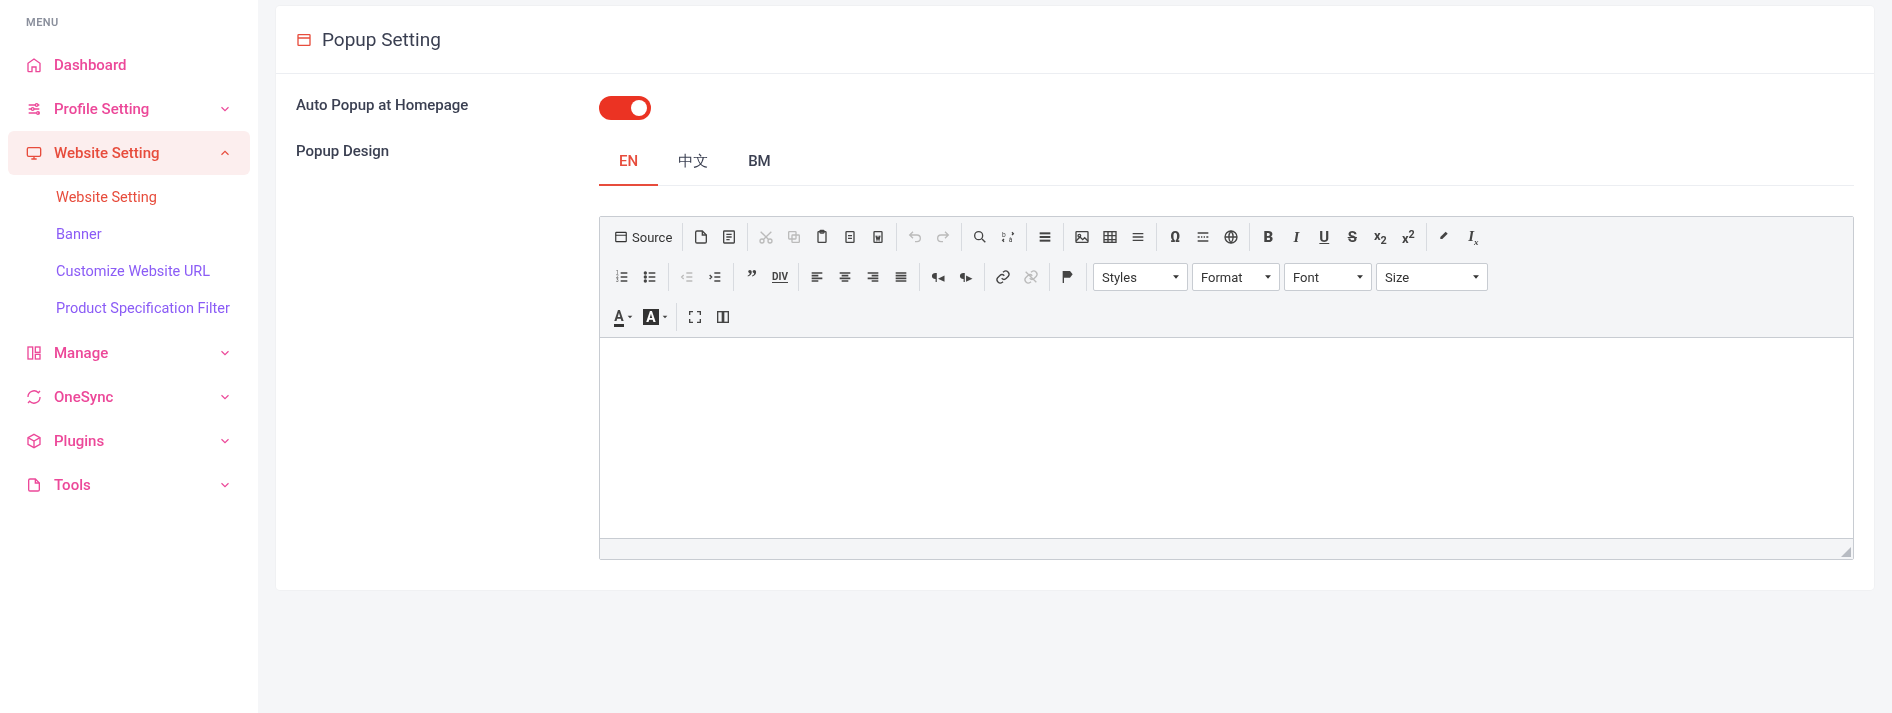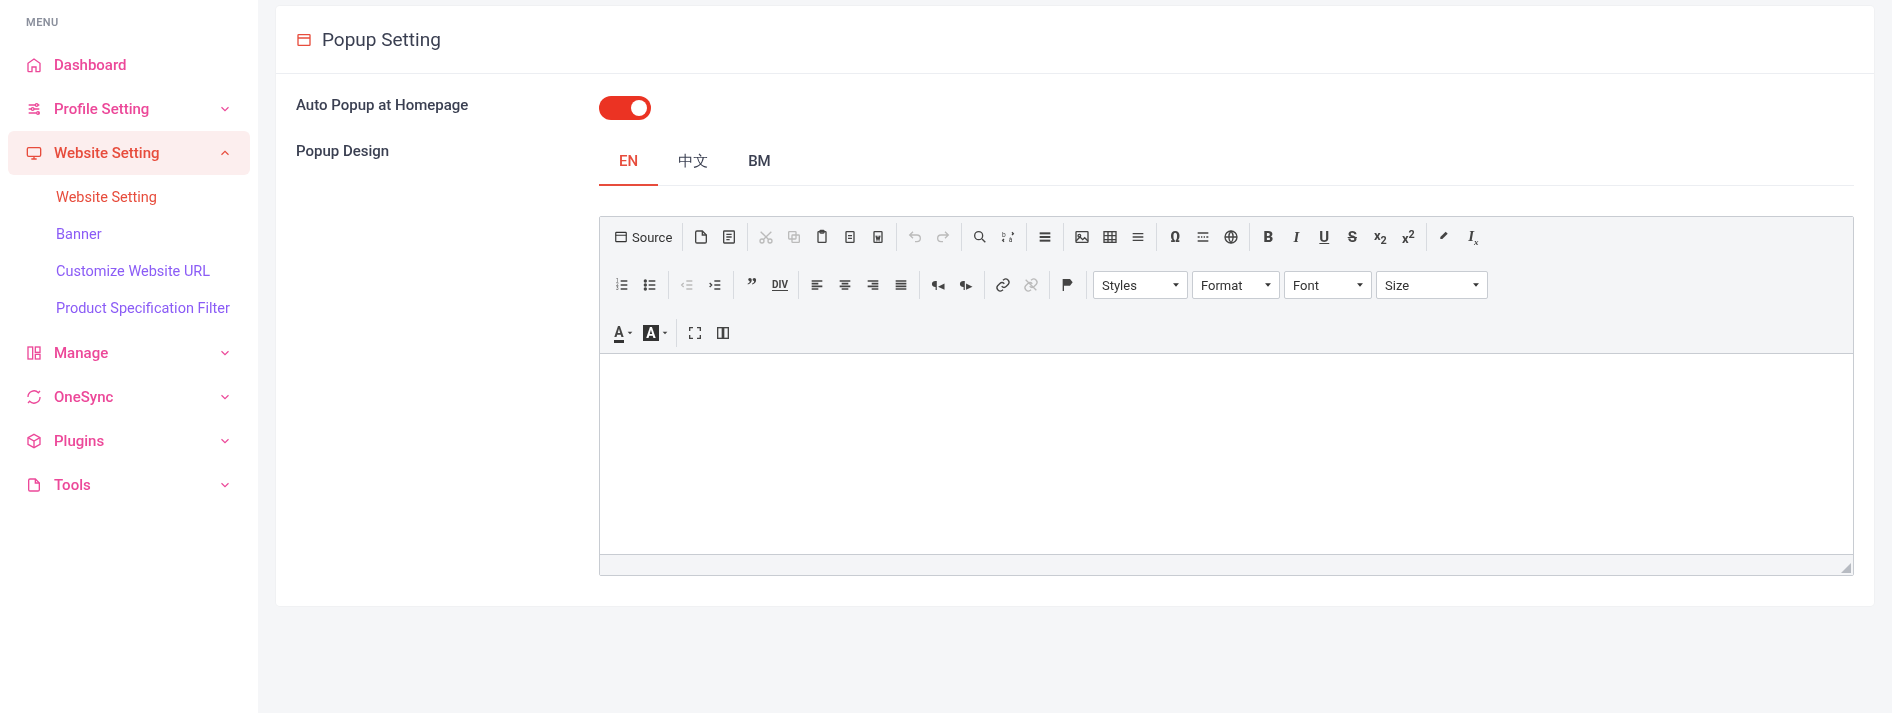--- a/index.html
+++ b/index.html
@@ -43,21 +43,21 @@
 
 .editor-wrap { padding: 18px 20px 30px 20px; }
 .editor { border: 1px solid #c8ccd2; border-radius: 2px; background:#fff; }
 .toolbar { background: #f4f5f7; border-bottom: 1px solid #c8ccd2; padding: 4px; }
 .tb-row { display: flex; flex-wrap: wrap; align-items: center; }
 .tb-group { display: flex; align-items: center; border-right: 1px solid #d8dbe0; padding: 0 4px; margin: 2px 0; }
 .tb-group:last-child { border-right: none; }
 .tb-btn { display: inline-flex; align-items: center; justify-content: center; min-width: 28px; height: 28px; cursor: pointer; color: #444; border-radius:2px; }
 .tb-btn.disabled { color: #bbb; cursor: default; }
 .tb-source { display:inline-flex; align-items:center; gap:4px; padding: 0 6px; height:28px; cursor:pointer; font-size:13px; color:#333; }
-.tb-select { display:inline-flex; align-items:center; justify-content:space-between; height:28px; background:#fff; border:1px solid #c8ccd2; padding:0 6px 0 8px; margin:16px 2px; cursor:pointer; font-size:13px; color:#333; border-radius:2px; }
+.tb-select { display:inline-flex; align-items:center; justify-content:space-between; height:28px; background:#fff; border:1px solid #c8ccd2; padding:0 6px 0 8px; margin:8px 2px; cursor:pointer; font-size:13px; color:#333; border-radius:2px; }
 .tb-select.styles { width:95px; }
 .tb-select.format { width:88px; }
 .tb-select.font { width:88px; }
 .tb-select.size { width:112px; }
 
 .editor-body { min-height: 200px; background:#fff; }
 .editor-footer { height: 21px; background: #f4f5f7; border-top:1px solid #c8ccd2; position:relative; }
 .resize-handle { position:absolute; right:2px; bottom:2px; width:0; height:0; border-bottom:10px solid #b7bbc2; border-left:10px solid transparent; cursor:nwse-resize; }
 
 svg { display:block; }

